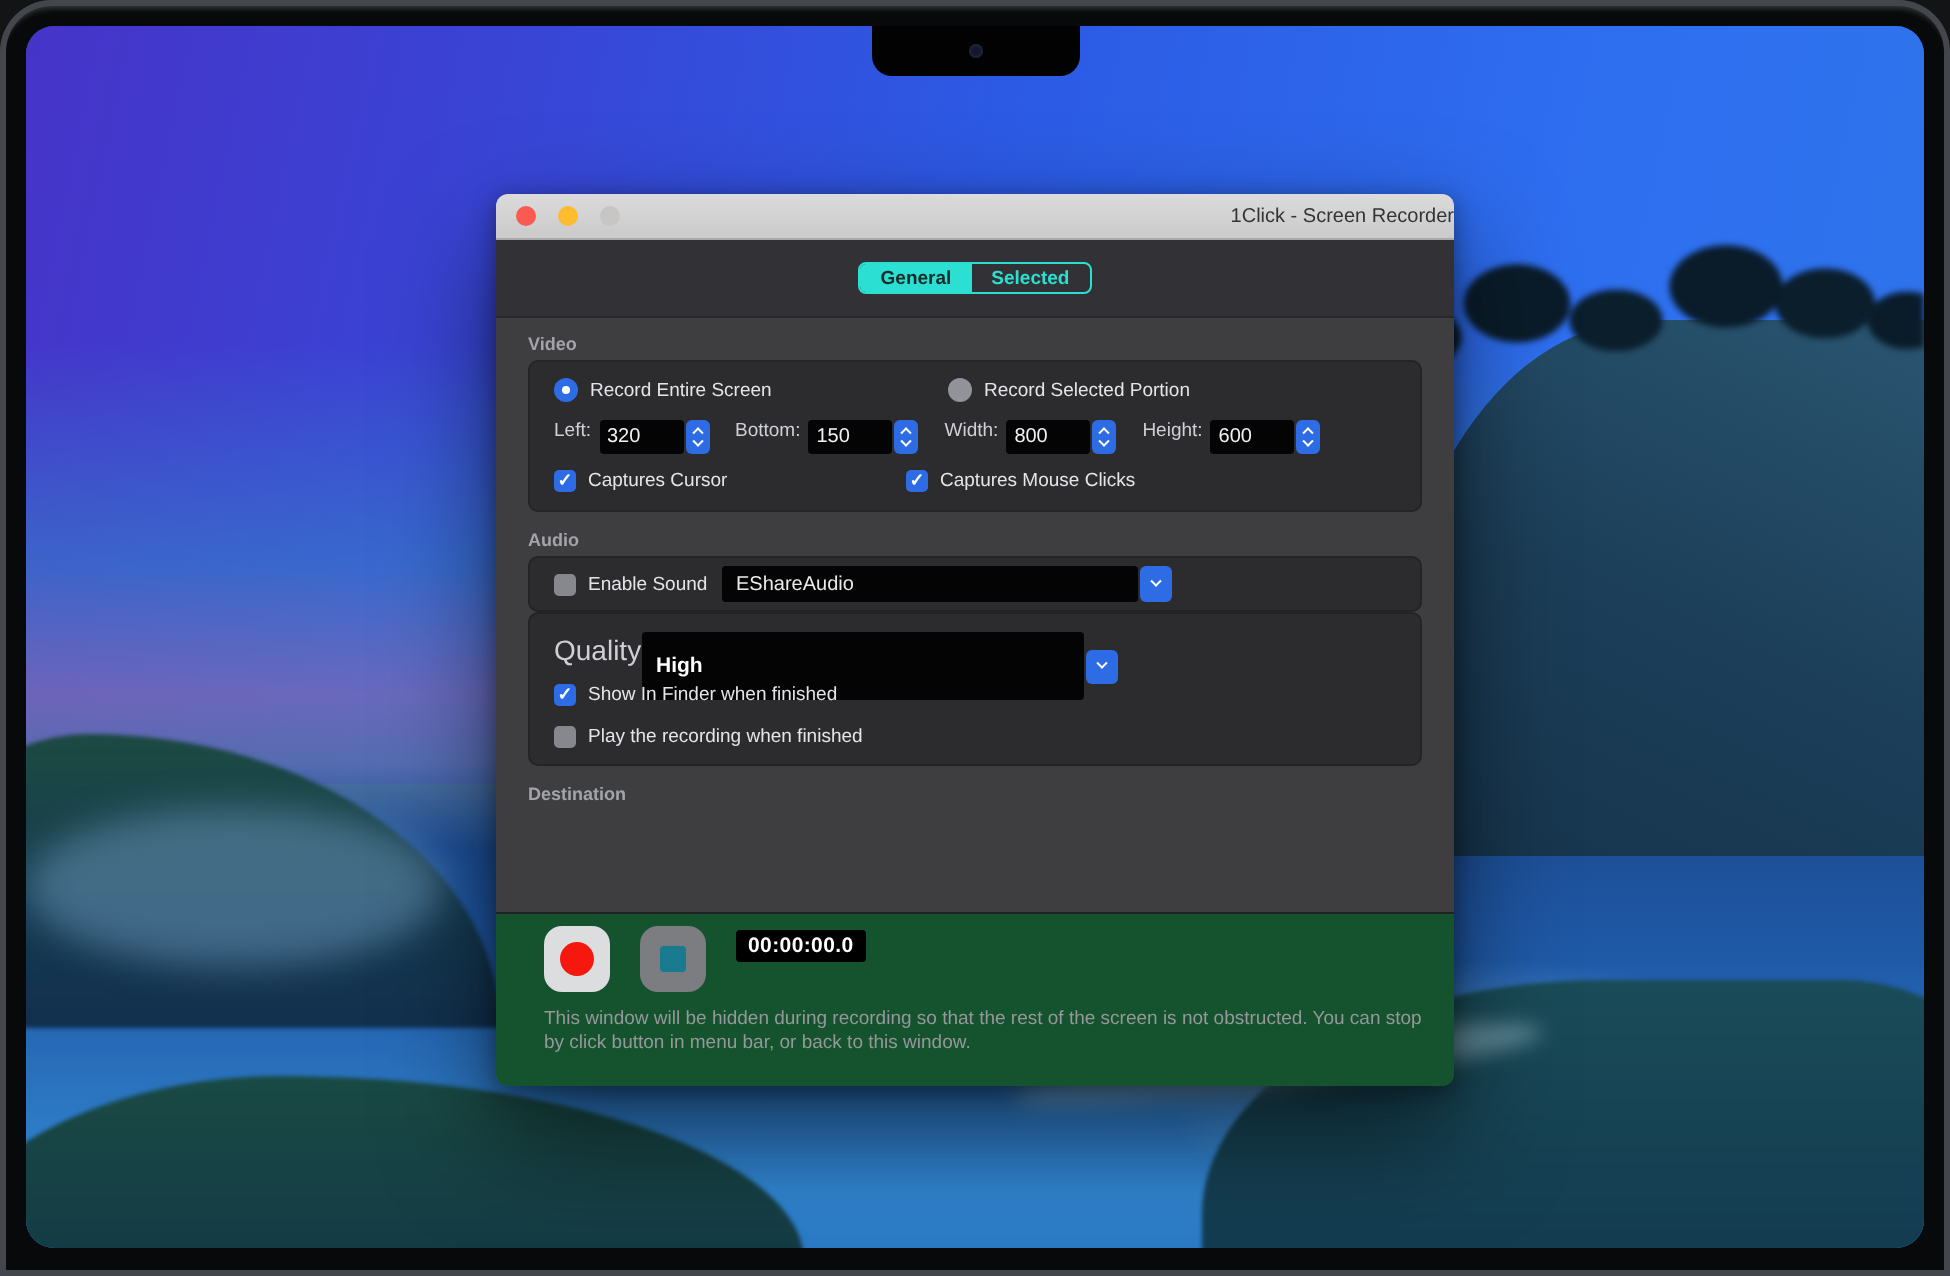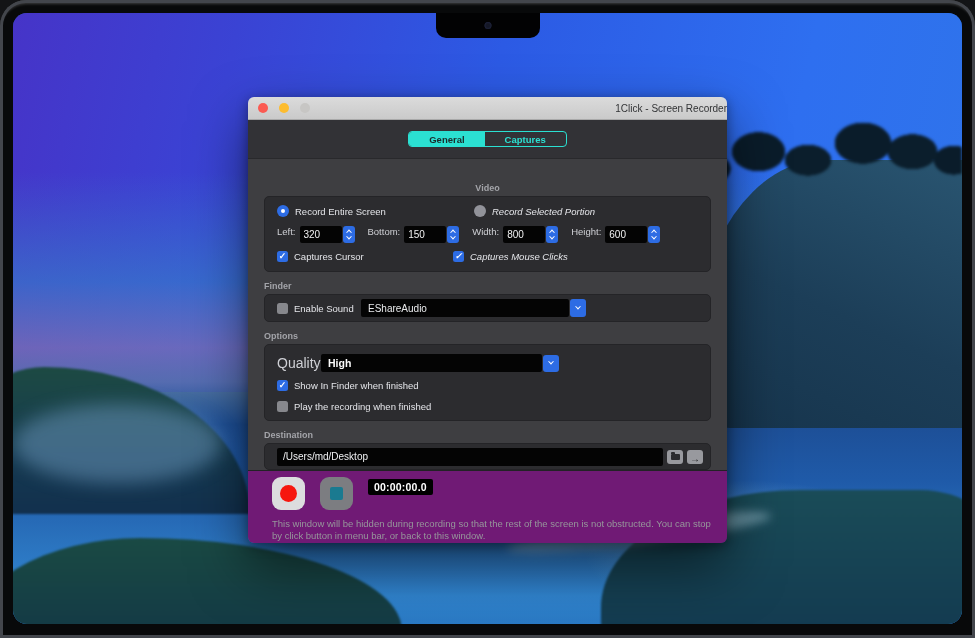--- a/index.html
+++ b/index.html
@@ -77,38 +77,38 @@
   .lights{display:flex;gap:11px;margin-left:10px;z-index:2;}
   .light{width:10px;height:10px;border-radius:50%;}
   .light.close{background:#fb5a52;}
   .light.min{background:#fdbc2f;}
   .light.zoom{background:#c7c6c4;}
   .title{position:absolute;left:0;right:0;text-align:right;
     font-size:10px;color:#333436;}
 
   .tabstrip{flex:0 0 38px;background:#323236;display:flex;align-items:center;justify-content:center;}
   .seg{display:flex;border:1px solid var(--cyan);border-radius:4px;overflow:hidden;height:16px;}
-  .seg-item{padding:0 20px;font-size:9.5px;font-weight:bold;display:flex;align-items:center;color:var(--cyan);text-align:center;}
+  .seg-item{padding:0 10px;font-size:9.5px;font-weight:bold;display:flex;align-items:center;color:var(--cyan);text-align:center;}
   .seg-item.active{background:var(--cyan);color:#1b2a2b;}
 
   .content{flex:1;background:#3e3e41;border-top:1px solid #29292c;padding:8px 16px 0;}
   .sec-label{font-size:9px;font-weight:bold;color:#a3a4a9;margin:9px 0 3px;}
-  .sec-label.first{margin-top:16px;text-align:center;}
+  .sec-label.first{margin-top:0;}
   .panel{background:#2c2c2f;border:1px solid #242427;border-radius:5px;position:relative;width:447px;}
   .panel.video{height:76px;}
   .panel.audio{height:28px;padding-left:40px;}
   .panel.options{height:77px;}
   .panel.dest{height:27px;display:flex;align-items:center;padding:0 7px 0 12px;gap:4px;}
 
   .row-abs{position:absolute;left:12px;right:12px;display:flex;align-items:center;}
   .v-radios{top:8px;gap:21px;}
   .v-fields{top:29px;gap:13px;}
   .v-cbs{top:54px;}
   .col1{width:176px;display:flex;align-items:center;}
-  .col2{display:flex;align-items:center;font-style:italic;}
+  .col2{display:flex;align-items:center;}
 
   .radio{width:12px;height:12px;border-radius:50%;flex:0 0 auto;position:relative;}
   .radio.sel{background:var(--blue);}
   .radio.sel::after{content:"";position:absolute;left:4px;top:4px;width:4px;height:4px;border-radius:50%;background:#fff;}
   .radio.unsel{background:#92939a;}
   .opt-label{font-size:9.5px;color:#e4e5e9;margin-left:6px;}
 
   .fg{display:flex;align-items:flex-start;}
   .fg-label{font-size:9.5px;color:#cfd0d5;margin-right:4px;}
   .num-input{width:42px;height:17px;background:#040404;color:#f2f2f3;border:none;
@@ -131,35 +131,35 @@
   .dd-field{background:#040404;color:#e9eaec;font-size:10px;display:flex;align-items:center;
     padding:0 7px;height:18px;border-radius:2px;}
   .dd-audio .dd-field{width:208px;}
   .dd-btn{width:16px;height:18px;background:var(--blue);border-radius:3px;margin-left:1px;
     display:flex;align-items:center;justify-content:center;}
   .dd-btn .chev.down{transform:rotate(135deg) translate(-1px,1px);}
 
   .q-row{position:absolute;left:12px;top:9px;display:flex;align-items:center;height:17px;}
   .q-label{font-size:14px;color:#cfd0d5;}
   .dd-quality{position:absolute;left:56px;top:9px;}
-  .dd-quality .dd-field{width:221px;height:18px;font-weight:bold;color:#fdfdfd;font-size:10.5px;}
+  .dd-quality .dd-field{width:221px;height:34px;font-weight:bold;color:#fdfdfd;font-size:10.5px;}
   .dd-quality .dd-btn{height:17px;}
   .o-cb1{position:absolute;left:12px;top:35px;display:flex;align-items:center;}
   .o-cb2{position:absolute;left:12px;top:56px;display:flex;align-items:center;}
 
   .path-input{flex:1;height:18px;background:#040404;color:#f0f1f3;border:none;
     font-size:10px;padding:0 6px;border-radius:2px;font-family:"Liberation Sans",sans-serif;}
   .tool-btn{width:16px;height:14px;background:#98999e;border-radius:3px;
     display:flex;align-items:center;justify-content:center;flex:0 0 auto;}
   .folder-icon{width:9px;height:6px;background:#2b2b2e;border-radius:1px;position:relative;}
   .folder-icon::before{content:"";position:absolute;top:-2px;left:0;width:4px;height:2px;
     background:#2b2b2e;border-radius:1px 1px 0 0;}
   .arrow-icon::before{content:"\2192";font-size:10px;font-weight:bold;color:#1e1e20;line-height:1;}
 
-  .bottombar{flex:0 0 87px;background:#701a75;border-top:1px solid #222225;padding:6px 24px 0;}
+  .bottombar{flex:0 0 87px;background:#14532d;border-top:1px solid #222225;padding:6px 24px 0;}
   .controls{display:flex;align-items:flex-start;gap:15px;}
   .big-btn{width:33px;height:33px;border-radius:9px;display:flex;align-items:center;justify-content:center;border:none;padding:0;}
   .big-btn.record{background:#dcddde;}
   .record-dot{width:17px;height:17px;border-radius:50%;background:#f6170e;}
   .big-btn.stop{background:#7c7d81;}
   .stop-square{width:13px;height:13px;border-radius:2px;background:#1a7a90;}
   .timer{background:#000;color:#fff;font-size:10.5px;font-weight:bold;
     padding:2px 6px;border-radius:2px;margin-top:2px;letter-spacing:.2px;}
   .note{margin-top:8px;width:446px;font-size:9.5px;line-height:1.22;color:#96979b;}
 </style>
@@ -192,21 +192,21 @@
           <span class="light close"></span>
           <span class="light min"></span>
           <span class="light zoom"></span>
         </div>
         <div class="title">1Click - Screen Recorder</div>
       </div>
 
       <div class="tabstrip">
         <div class="seg">
           <div class="seg-item active">General</div>
-          <div class="seg-item">Captures</div>
+          <div class="seg-item">Selected</div>
         </div>
       </div>
 
       <div class="content">
 
         <div class="sec-label first">Video</div>
         <div class="panel video">
           <div class="row-abs v-radios">
             <div class="col1">
               <span class="radio sel"></span>
@@ -258,35 +258,34 @@
               <span class="checkbox checked"></span>
               <span class="opt-label">Captures Cursor</span>
             </div>
             <div class="col2">
               <span class="checkbox checked"></span>
               <span class="opt-label">Captures Mouse Clicks</span>
             </div>
           </div>
         </div>
 
-        <div class="sec-label">Finder</div>
+        <div class="sec-label">Audio</div>
         <div class="panel audio">
           <div class="audio-row">
             <span class="checkbox unchecked"></span>
             <span class="opt-label">Enable Sound</span>
           </div>
           <div class="dropdown dd-audio">
             <span class="dd-field">EShareAudio</span>
             <span class="dd-btn">
                 <i class="chev down"></i>
               </span>
           </div>
         </div>
 
-        <div class="sec-label">Options</div>
         <div class="panel options">
           <div class="q-row">
             <span class="q-label">Quality:</span>
           </div>
           <div class="dropdown dd-quality">
             <span class="dd-field">High</span>
             <span class="dd-btn">
                 <i class="chev down"></i>
               </span>
           </div>
@@ -294,29 +293,20 @@
             <span class="checkbox checked"></span>
             <span class="opt-label">Show In Finder when finished</span>
           </div>
           <div class="o-cb2">
             <span class="checkbox unchecked"></span>
             <span class="opt-label">Play the recording when finished</span>
           </div>
         </div>
 
         <div class="sec-label">Destination</div>
-        <div class="panel dest">
-          <input class="path-input" value="/Users/md/Desktop" style="">
-          <span class="tool-btn">
-              <span class="folder-icon"></span>
-            </span>
-          <span class="tool-btn">
-              <span class="arrow-icon"></span>
-            </span>
-        </div>
 
       </div>
 
       <div class="bottombar">
         <div class="controls">
           <button class="big-btn record">
             <span class="record-dot"></span>
           </button>
           <button class="big-btn stop">
             <span class="stop-square"></span>

